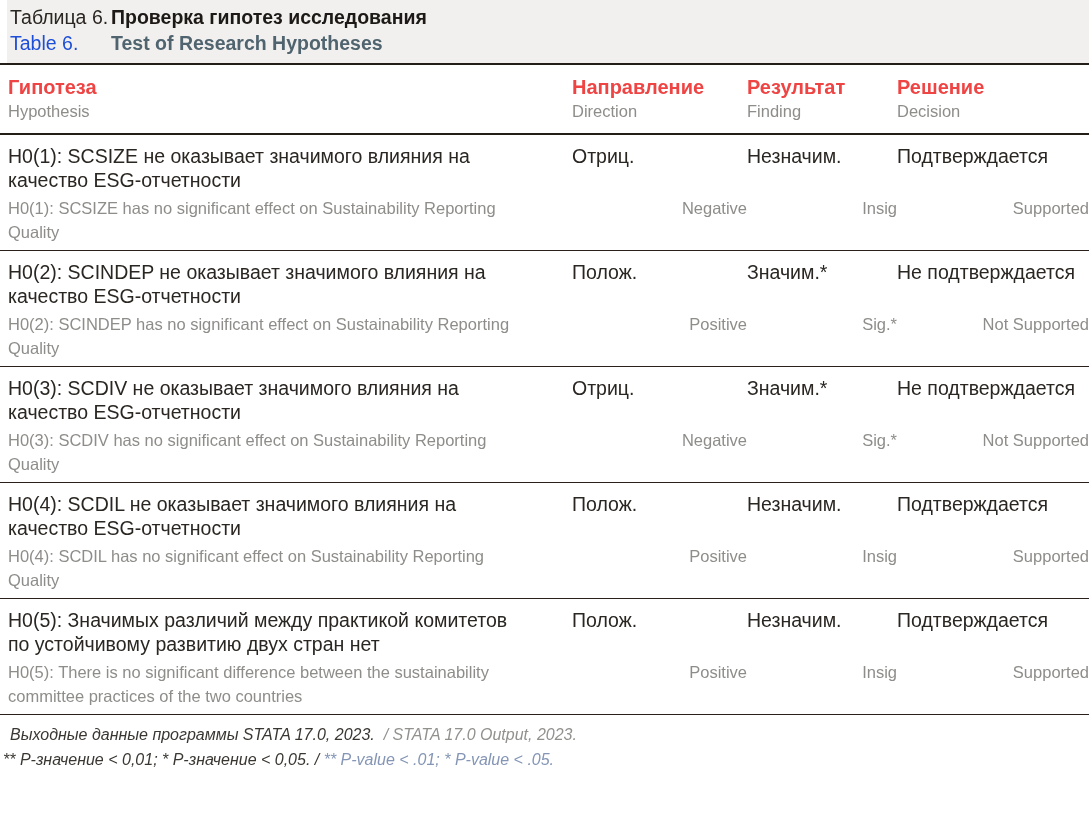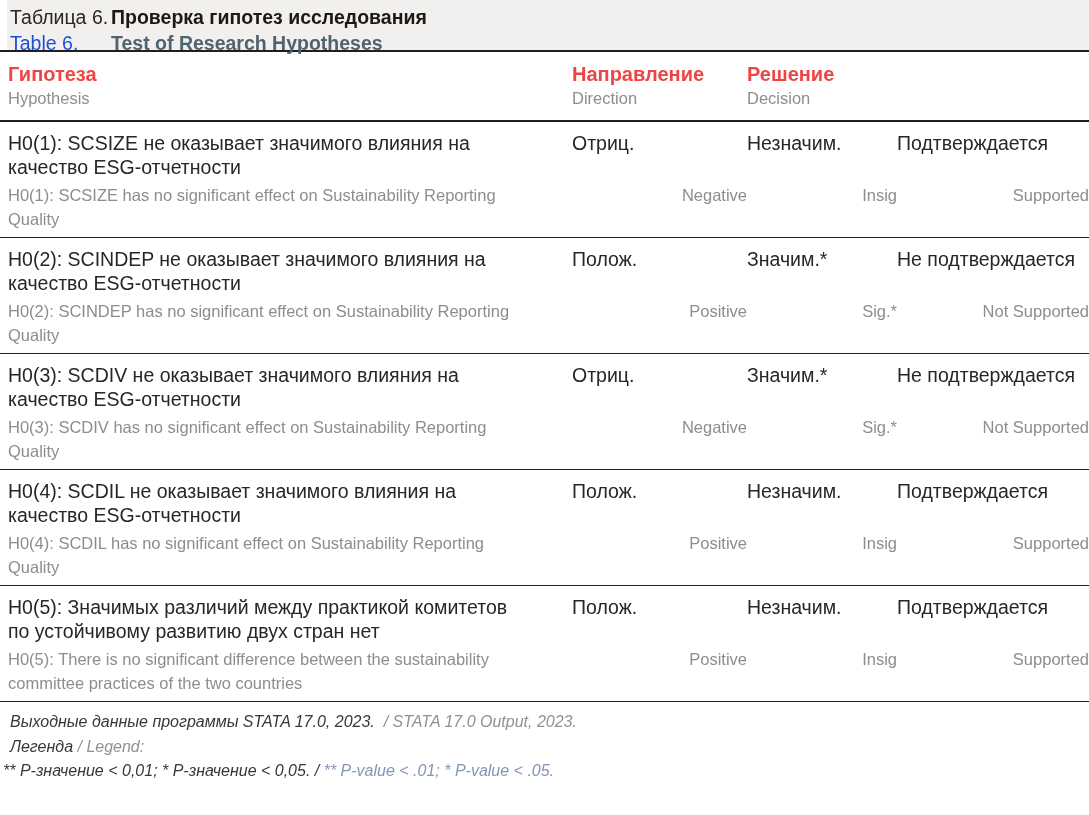--- a/index.html
+++ b/index.html
@@ -1,21 +1,21 @@
 <!DOCTYPE html>
 <html><head>
 <meta charset="utf-8">
 <style>
   * { margin: 0; padding: 0; box-sizing: border-box; }
   html, body { background: #ffffff; }
   body { font-family: "Liberation Sans", sans-serif; }
   .page { position: relative; width: 1089px; height: 815px; background: #ffffff; overflow: hidden; }
 
   
-  .caption { background: #f1f0ee; margin-left: 7px; padding: 4px 0 7px 3px; height: 50px; }
+  .caption { background: #f1f0ee; margin-left: 7px; padding: 4px 0 7px 3px; height: 63px; }
   .caption-line { font-size: 19.5px; line-height: 26px; color: #2a2622; white-space: nowrap; }
   .caption-label { display: inline-block; width: 101px; color: #2a2622; }
   .caption-title-ru { font-weight: bold; color: #1c1916; }
   .caption-label-en { display: inline-block; width: 101px; color: #1d4ed8; }
   .caption-title-en { font-weight: bold; color: #50646f; }
 
   
   .grid { display: grid; grid-template-columns: 564px 175px 150px 1fr; padding-left: 8px; }
 
   .thead { border-top: 2px solid #241e19; border-bottom: 2px solid #241e19; padding-top: 9px; padding-bottom: 11px; height: 72px; }
@@ -48,20 +48,24 @@
   </div>
 
   <div class="grid thead">
     <div>
       <div class="th-ru">Гипотеза</div>
       <div class="th-en">Hypothesis</div>
     </div>
     <div>
       <div class="th-ru">Направление</div>
       <div class="th-en">Direction</div>
+    </div>
+    <div>
+      <div class="th-ru">Результат</div>
+      <div class="th-en">Finding</div>
     </div>
     <div>
       <div class="th-ru">Решение</div>
       <div class="th-en">Decision</div>
     </div>
   </div>
 
   <div class="grid trow">
     <div class="hyp">
       <div class="ru">H0(1): SCSIZE не оказывает значимого влияния на качество ESG-отчетности</div>
@@ -152,17 +156,16 @@
       <div class="en">Insig</div>
     </div>
     <div class="cell-sm">
       <div class="ru">Подтверждается</div>
       <div class="en">Supported</div>
     </div>
   </div>
 
   <div class="tfoot">
     <div class="f-line"><span class="f-ru">Выходные данные программы STATA 17.0, 2023.</span>&nbsp; <span class="f-en">/ STATA 17.0 Output, 2023.</span></div>
-    <div class="f-line"><span class="f-ru">Легенда</span> <span class="f-en">/ Legend:</span></div>
     <div class="f-line legend-line"><span class="f-ru">** P-значение &lt; 0,01; * P-значение &lt; 0,05. /</span> <span class="f-en-blue">** P-value &lt; .01; * P-value &lt; .05.</span></div>
   </div>
 
 </div>
 
 </body></html>

